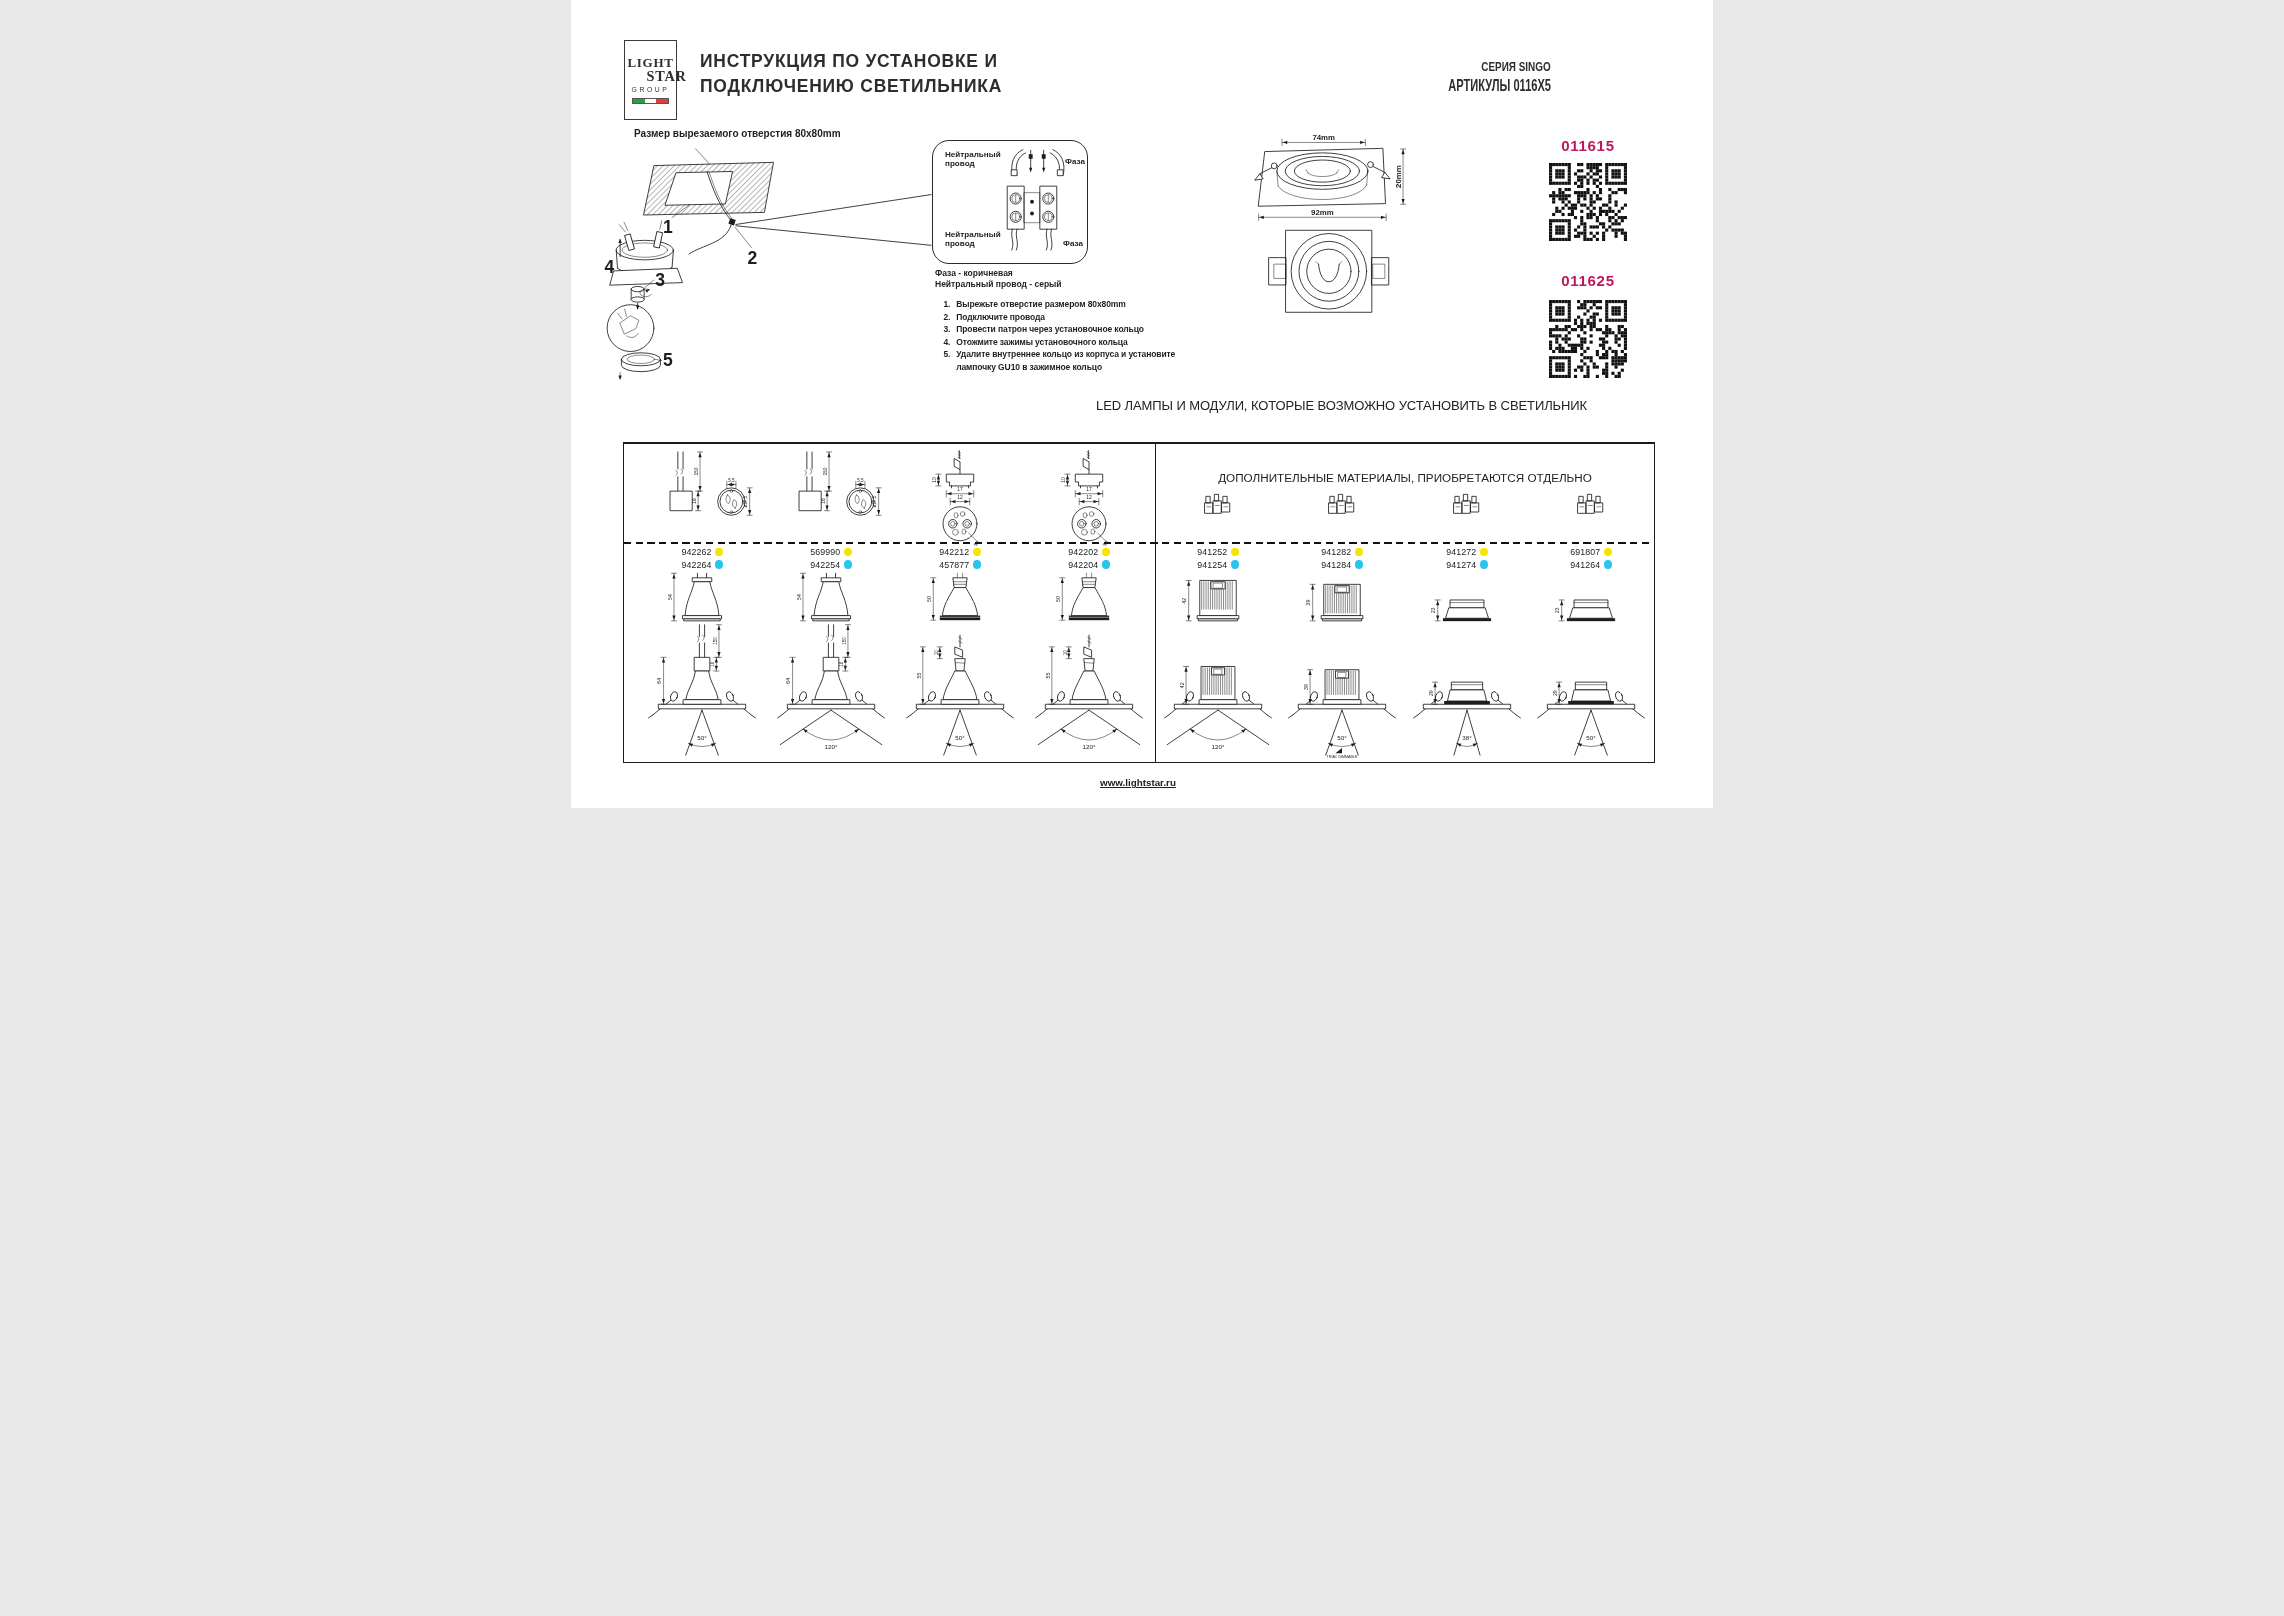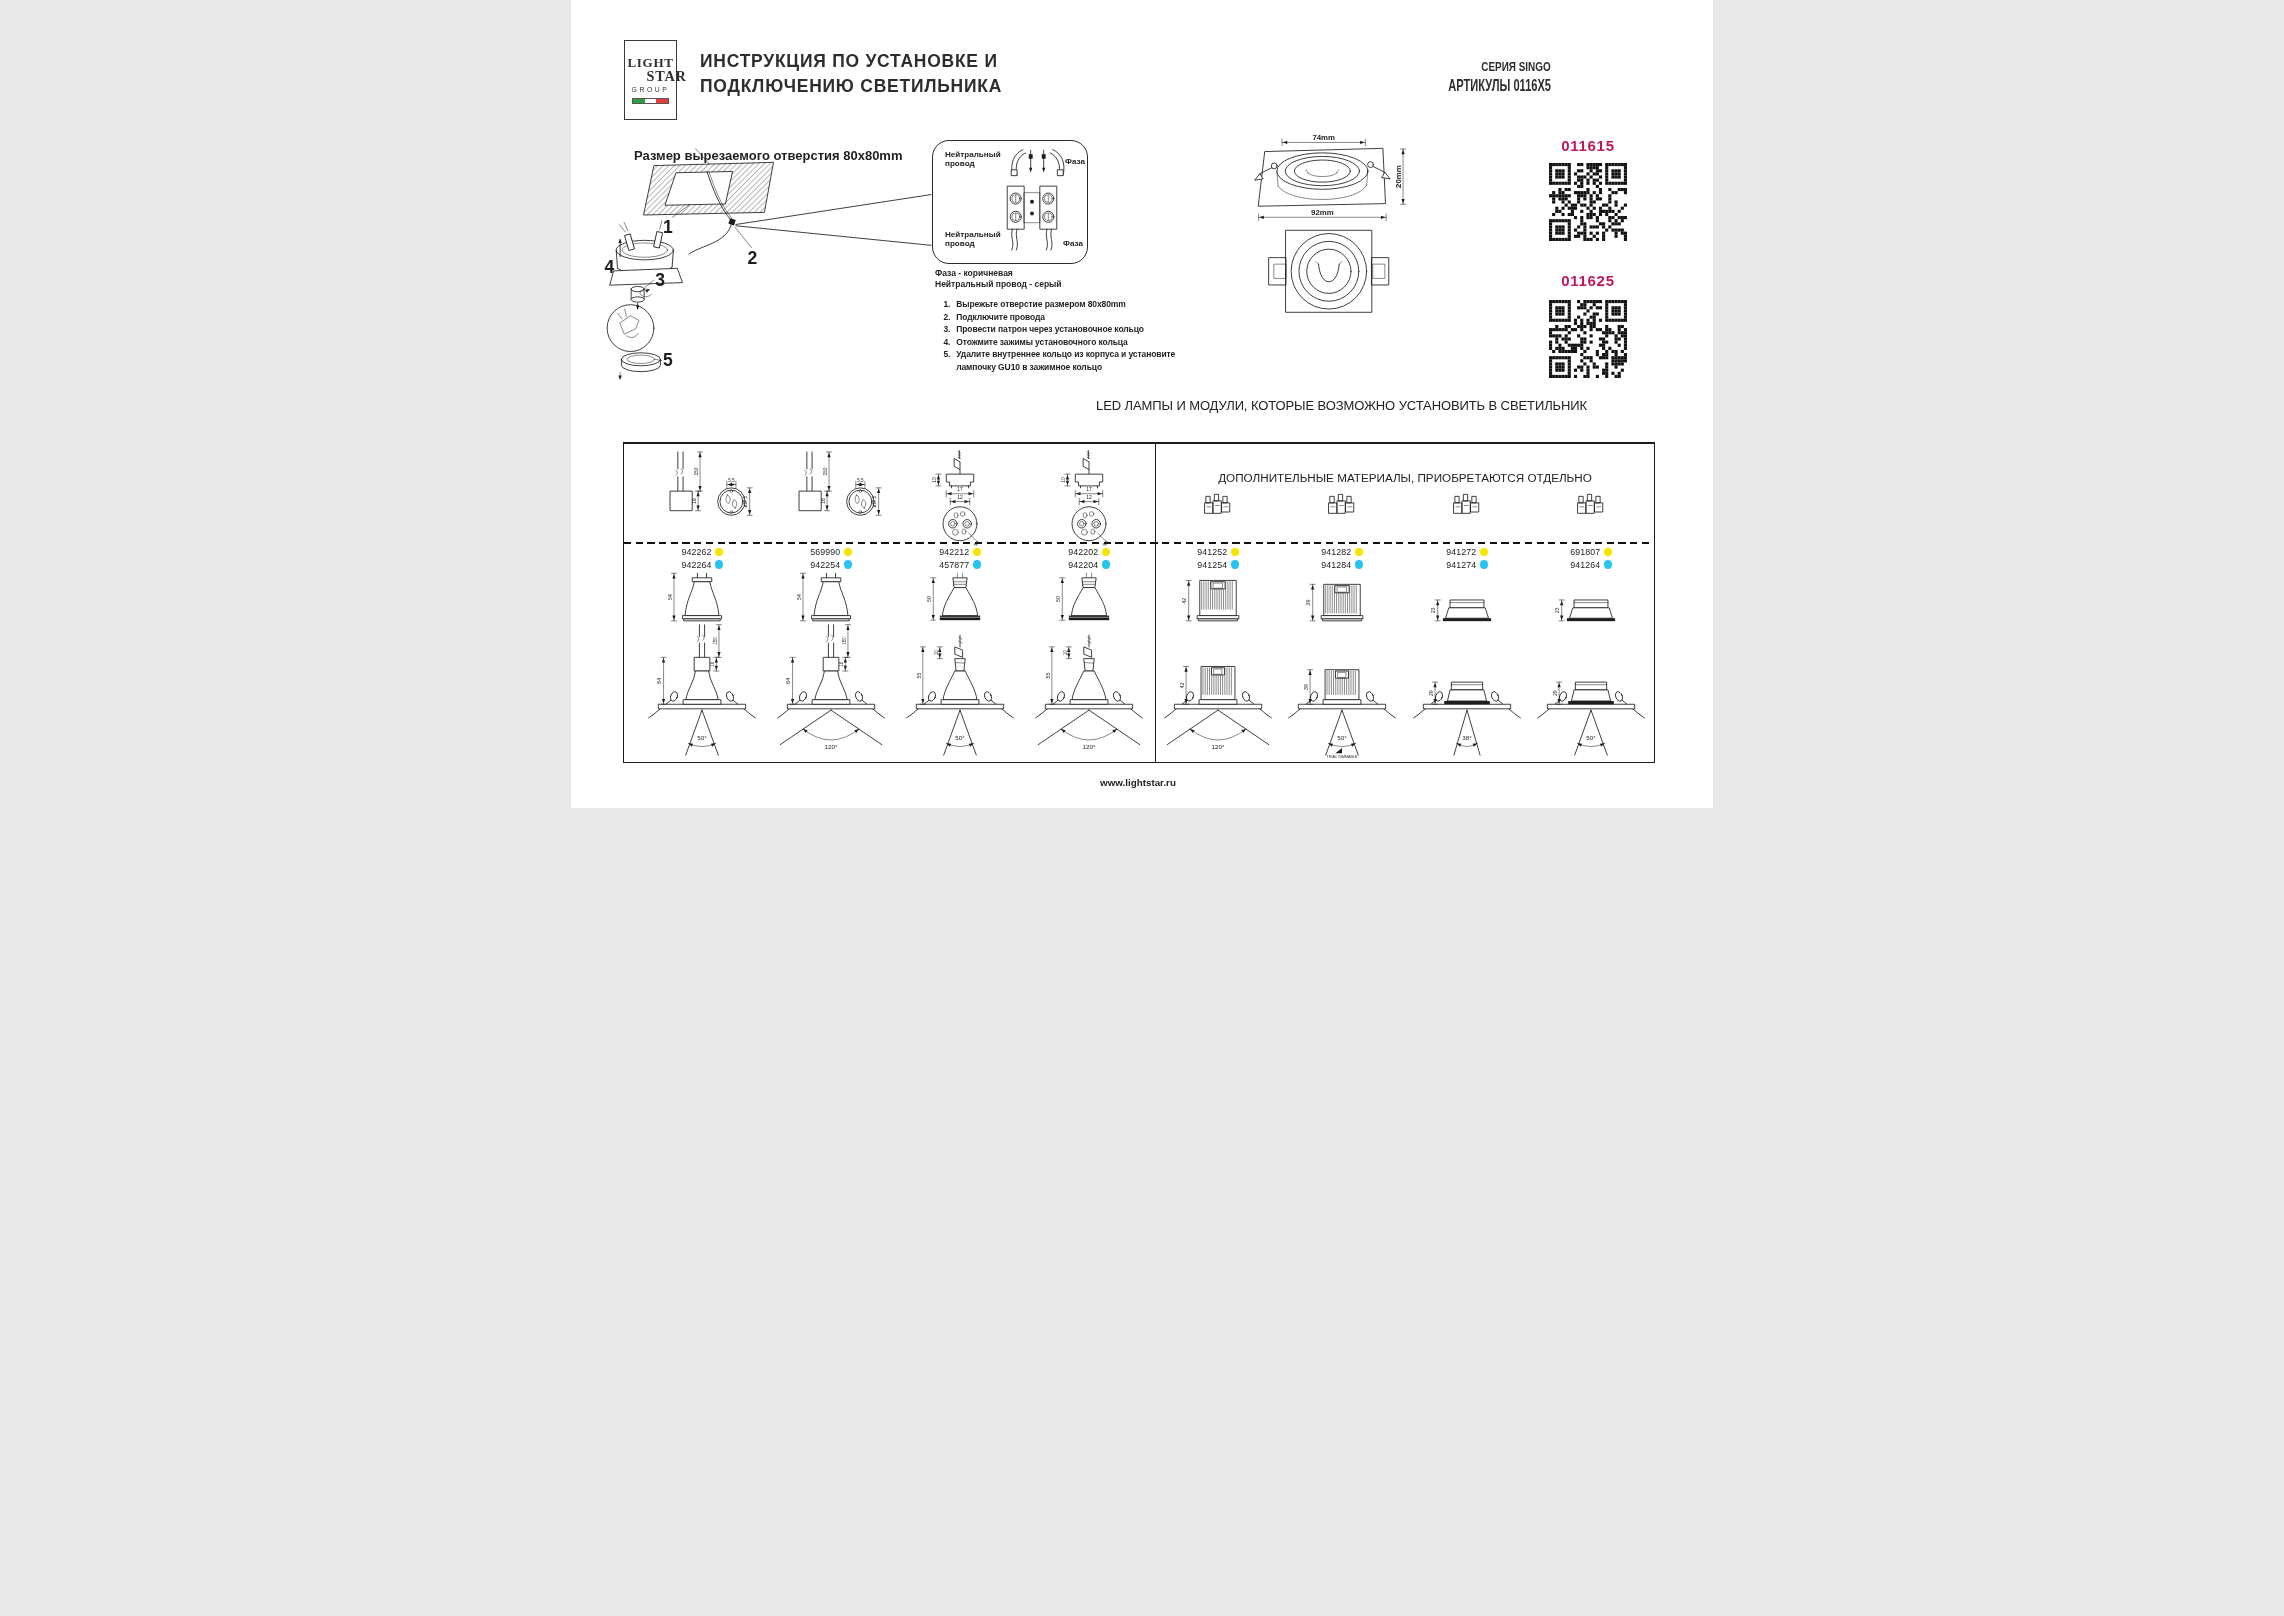--- a/index.html
+++ b/index.html
@@ -16,21 +16,21 @@
               letter-spacing:2.6px;margin-top:2.6px;color:#33333a;}
   #logo-flag{width:35px;height:4.6px;margin-top:4.6px;display:flex;border:0.7px solid #555;}
   #logo-flag span{flex:1;}
   
   #main-title{left:129px;top:49px;font-weight:bold;font-size:18px;line-height:25px;
               letter-spacing:0.8px;color:#2d2d2d;transform:scaleX(.97);transform-origin:0 0;}
   #series-label{right:162px;top:60px;font-weight:bold;font-size:12.4px;color:#2d2d2d;
                 transform:scaleX(.8);transform-origin:100% 0;}
   #articles-label{right:162px;top:76px;font-weight:bold;font-size:16.3px;color:#2d2d2d;
                 transform:scaleX(.68);transform-origin:100% 0;}
-  #hole-note{left:63px;top:148px;font-weight:bold;font-size:13px;}
+  #hole-note{left:63px;top:128px;font-weight:bold;font-size:10px;}
   
   #callout{left:361px;top:140px;width:154px;height:122px;border:1.4px solid #2a2a2a;border-radius:17px;}
   .co-label{position:absolute;font-weight:bold;font-size:8.1px;line-height:9px;}
   .co-neutral{left:12px;width:66px;text-align:left;}
   #wire-colors{left:364px;top:268px;font-weight:bold;font-size:8.5px;line-height:11.4px;}
   #steps{left:365px;top:298px;}
   .step{display:flex;font-weight:600;font-size:8.5px;line-height:12.6px;letter-spacing:-0.1px;}
   .step .num{width:14.3px;text-align:right;margin-right:5.9px;}
   .step .txt{width:229px;}
   
@@ -45,21 +45,21 @@
   #tbl-dash{left:0;top:98px;width:100%;height:1.6px;
             background:repeating-linear-gradient(90deg,#111 0 7.2px,transparent 7.2px 11.7px);}
   #extras-title{left:532px;width:498px;top:27px;text-align:center;font-size:11.7px;color:#222;}
   .col{position:absolute;top:0;width:124px;height:100%;}
   .conn{position:absolute;left:0;top:3.9px;}
   .codes{position:absolute;left:0;top:102px;width:100%;}
   .code-row{display:flex;justify-content:center;align-items:center;gap:3.9px;height:12.4px;}
   .code-row .code{font-size:8.8px;color:#222;letter-spacing:0.1px;}
   .code-row .dot{width:7.8px;height:8.5px;border-radius:50%;display:inline-block;}
   .main-svg{position:absolute;left:0;top:126px;}
-  #footer{left:52px;top:777px;width:1030px;text-align:center;font-weight:bold;font-size:9.8px;color:#222;}
+  #footer{left:52px;top:777px;width:1030px;text-align:center;font-weight:bold;font-size:9.8px;color:#222;text-decoration:underline;}
   
   svg text{font-family:"Liberation Sans",sans-serif;fill:#1d1d1d;}
   .s{stroke:#1d1d1d;fill:none;stroke-width:1.3;stroke-linecap:round;stroke-linejoin:round;}
   .sw{stroke:#1d1d1d;fill:#fff;stroke-width:1.3;stroke-linejoin:round;}
   .t{stroke-width:.8;}
   .f{fill:#1d1d1d;stroke:none;}
   .bb{font-weight:bold;}
 </style>
 </head>
 <body>

